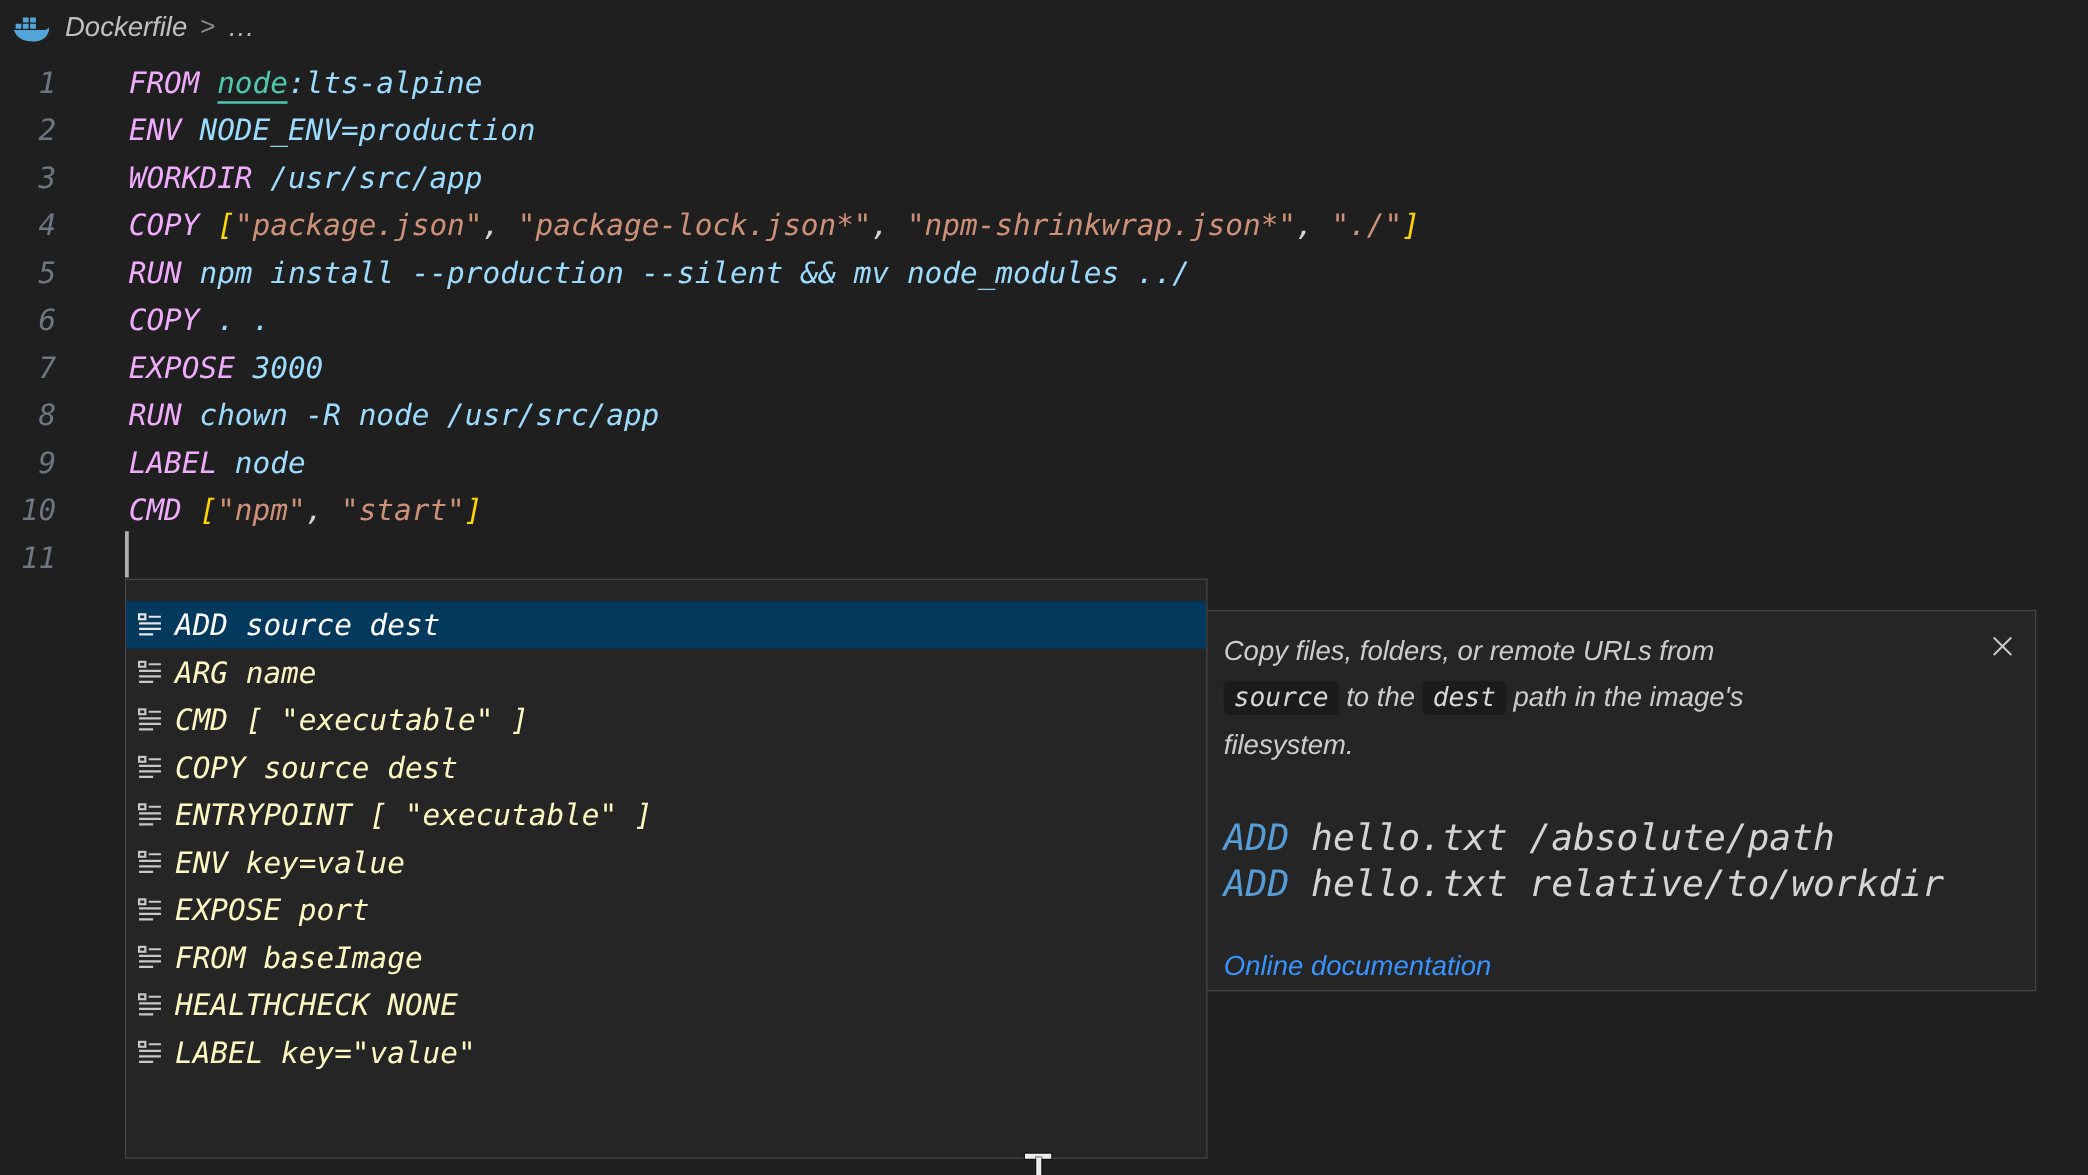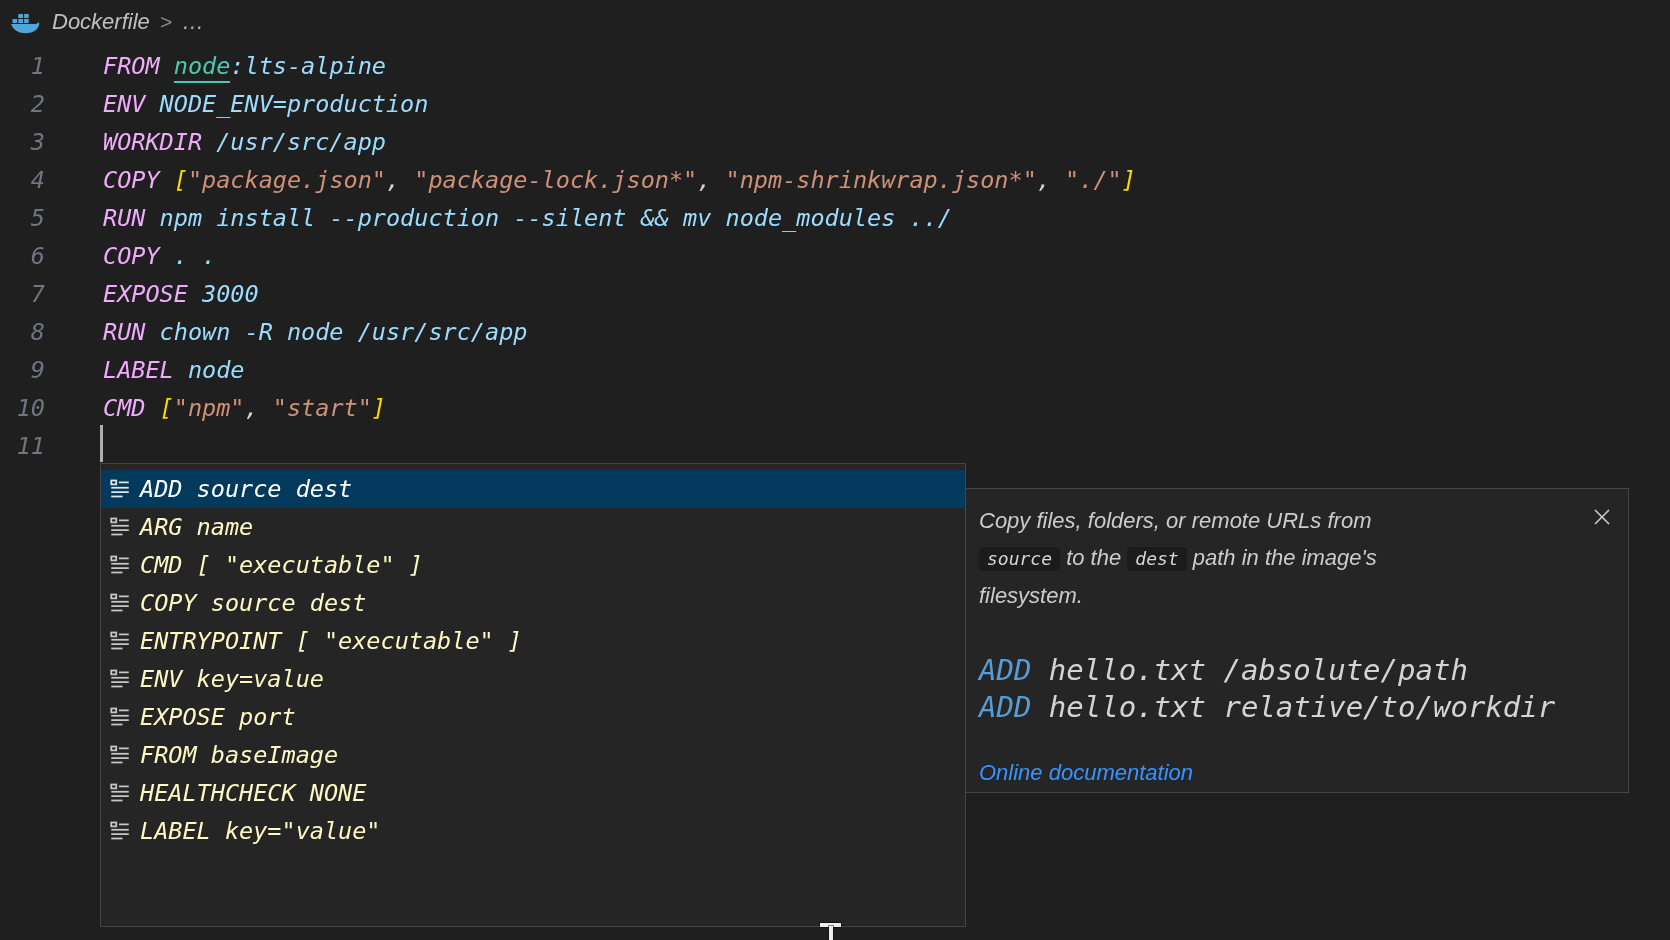--- a/index.html
+++ b/index.html
@@ -21,32 +21,32 @@
   .tk-keyword{color:#f0abfc;}
   .tk-default{color:#9CDCFE;}
   .tk-string{color:#CE9178;}
   .tk-bracket{color:#FFD700;}
   .tk-punct{color:#d4d4d4;}
   .tk-image-name{color:#4EC9B0;border-bottom:2px solid #4EC9B0;padding-bottom:1px;}
   .caret{position:absolute;left:100px;top:425px;width:3px;height:37px;background:#aeafad;}
 
   
   .suggest{position:absolute;left:100px;top:463px;width:866px;height:464px;box-sizing:border-box;
-           background:#252526;border:1px solid #454545;padding-top:6px;}
+           background:#252526;border:1px solid #454545;padding-top:17px;}
   .srow{height:38px;display:flex;align-items:center;padding-left:9px;
         font-size:23.5px;color:#fef9c3;cursor:pointer;}
   .srow.sel{background:#04395e;color:#ffffff;}
   .sicon{width:20px;height:20px;margin-right:10px;flex:none;}
 
   
   .docs{position:absolute;left:965px;top:488px;width:664px;height:305px;box-sizing:border-box;
         background:#252526;border:1px solid #454545;padding:13px 44px 0 13px;
         font-family:"Liberation Sans","DejaVu Sans",sans-serif;font-size:22px;color:#cccccc;}
   .docs .dline{line-height:37px;white-space:pre-wrap;}
-  .chip{font-family:"DejaVu Sans Mono",monospace;font-size:18px;background:#1b1b1b;
+  .chip{font-family:"DejaVu Sans Mono",monospace;font-size:21px;background:#1b1b1b;
         padding:1px 8px 2px 8px;border-radius:4px;color:#d7d7d7;}
   .codeblock{margin-top:38px;font-family:"DejaVu Sans Mono",monospace;font-size:29px;
              line-height:37px;color:#d4d4d4;}
   .codeblock .kwblue{color:#569CD6;}
   .doclink{margin-top:28px;line-height:37px;color:#3794ff;cursor:pointer;display:inline-block;}
   .close{position:absolute;right:14px;top:16px;width:24px;height:24px;cursor:pointer;}
 
   
   .ibeam{position:absolute;left:820px;top:923px;width:21px;height:30px;}
   .ibeam .bar{position:absolute;left:0;top:0;width:21px;height:4px;background:#ececec;box-shadow:0 0 0 1px rgba(0,0,0,.45);}

